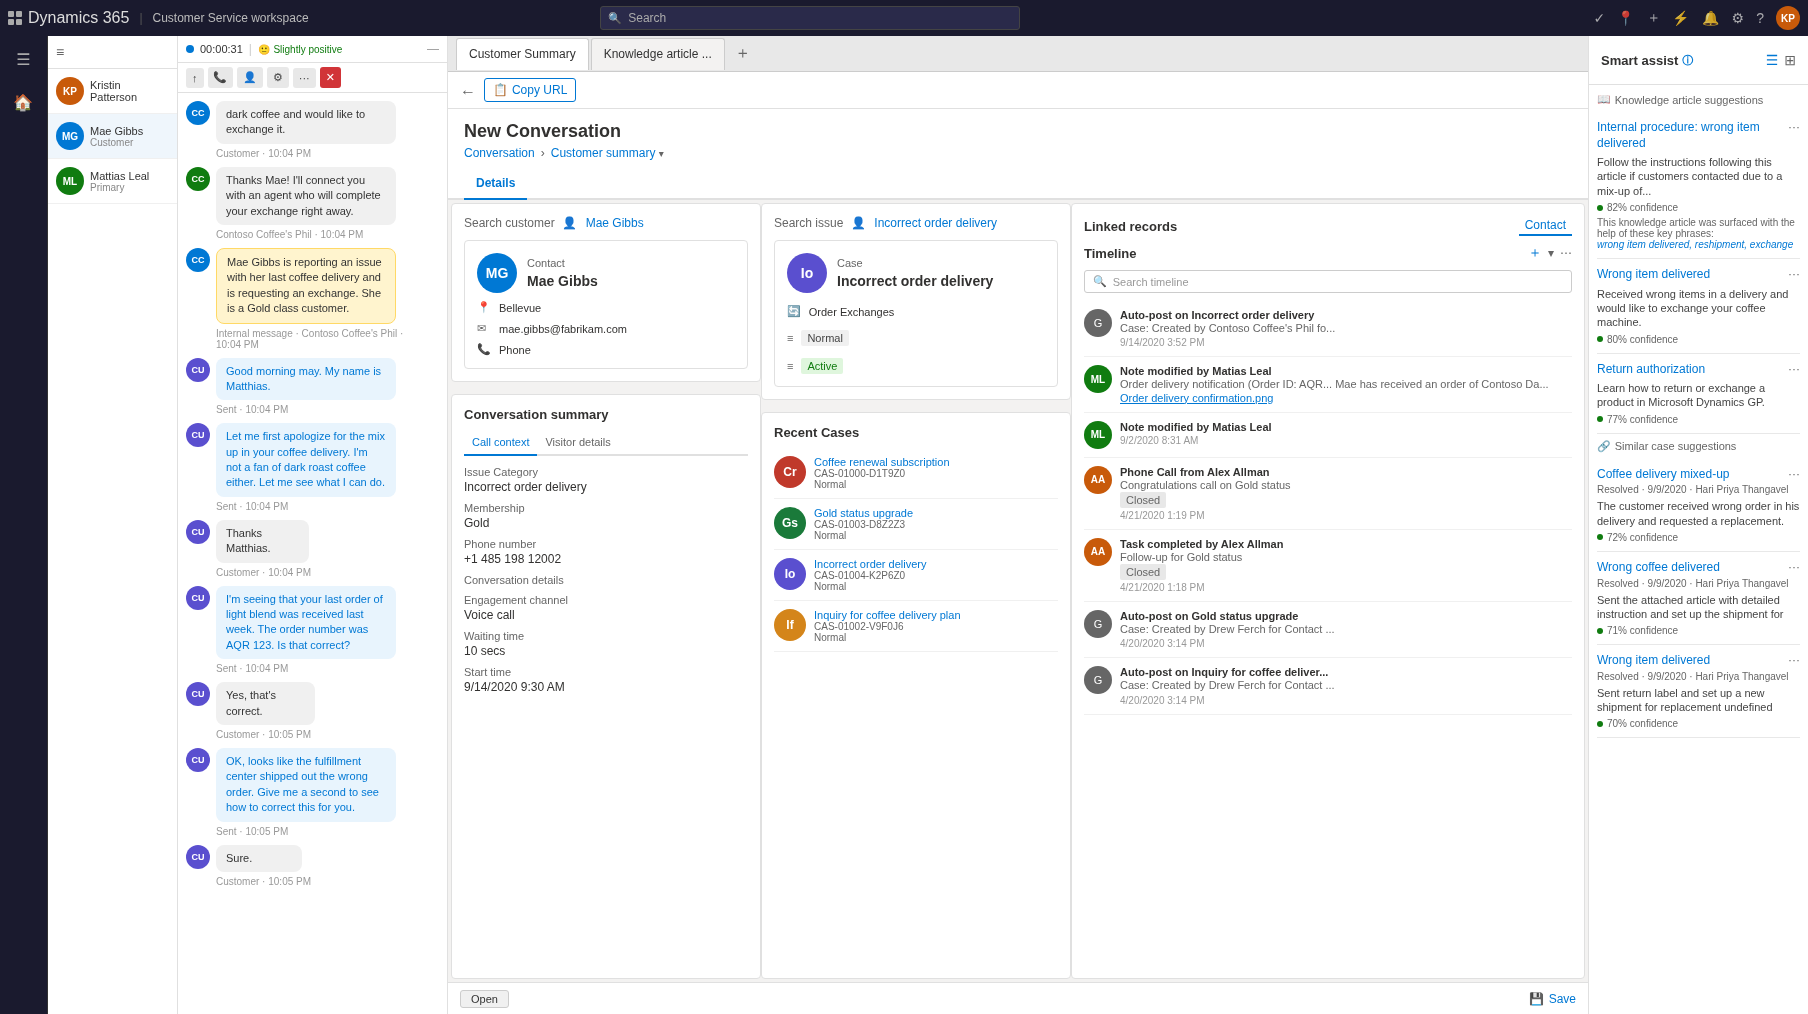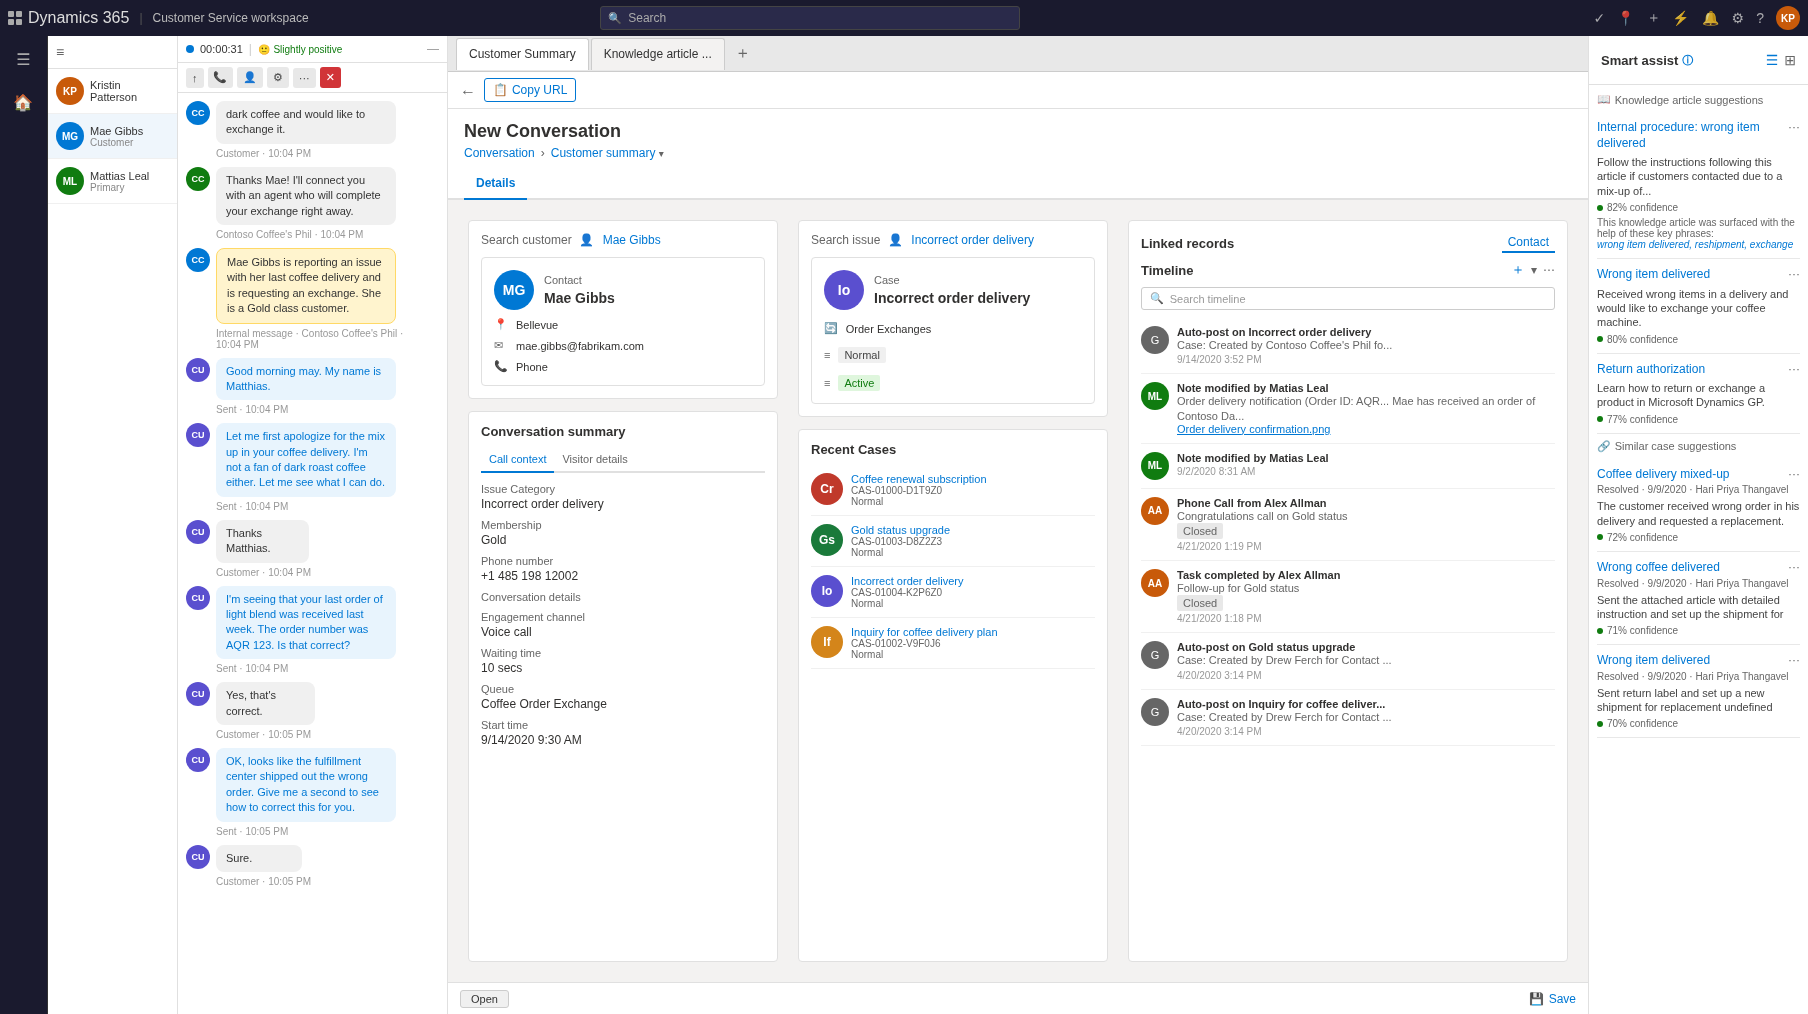--- a/index.html
+++ b/index.html
@@ -363,21 +363,21 @@
         <div class="breadcrumb">
           <span style="color:#0078d4;cursor:pointer;">Conversation</span>
           <span style="color:#666;">›</span>
           <span style="color:#0078d4;cursor:pointer;">Customer summary <span style="color:#666;font-size:10px;">▾</span></span>
         </div>
         <div class="sub-tabs">
           <div class="sub-tab active">Details</div>
         </div>
       </div>
 
-      <div style="display:flex;gap:20px;flex:1;overflow:auto;padding:20px;background:#f3f2f1;">
+      <div style="display:flex;gap:0;flex:1;overflow:auto;padding:3px;background:#f3f2f1;">
 
         <div style="display:flex;flex-direction:column;gap:12px;width:310px;flex-shrink:0;">
 
           <div class="card">
             <div class="search-field">
               <span style="color:#666;">Search customer</span>
               <span style="color:#0078d4;">👤</span>
               <span style="color:#0078d4;font-weight:500;cursor:pointer;">Mae Gibbs</span>
             </div>
             <div class="contact-card">
@@ -425,24 +425,20 @@
               <div class="summary-row">
                 <div class="summary-label">Conversation details</div>
               </div>
               <div class="summary-row">
                 <div class="summary-label">Engagement channel</div>
                 <div class="summary-value">Voice call</div>
               </div>
               <div class="summary-row">
                 <div class="summary-label">Waiting time</div>
                 <div class="summary-value">10 secs</div>
-              </div>
-              <div class="summary-row">
-                <div class="summary-label">Queue</div>
-                <div class="summary-value">Coffee Order Exchange</div>
               </div>
               <div class="summary-row">
                 <div class="summary-label">Start time</div>
                 <div class="summary-value">9/14/2020 9:30 AM</div>
               </div>
             </div>
           </div>
         </div>
 
         <div style="display:flex;flex-direction:column;gap:12px;width:310px;flex-shrink:0;">

